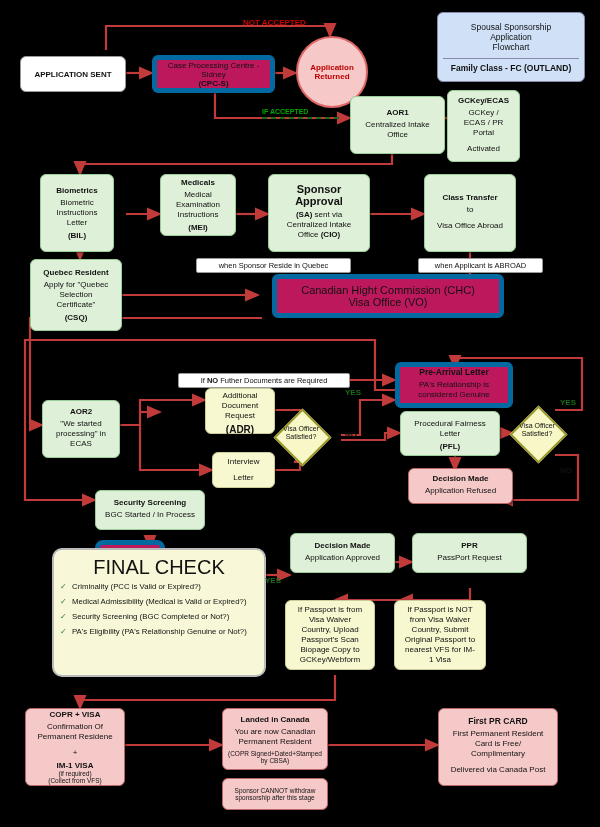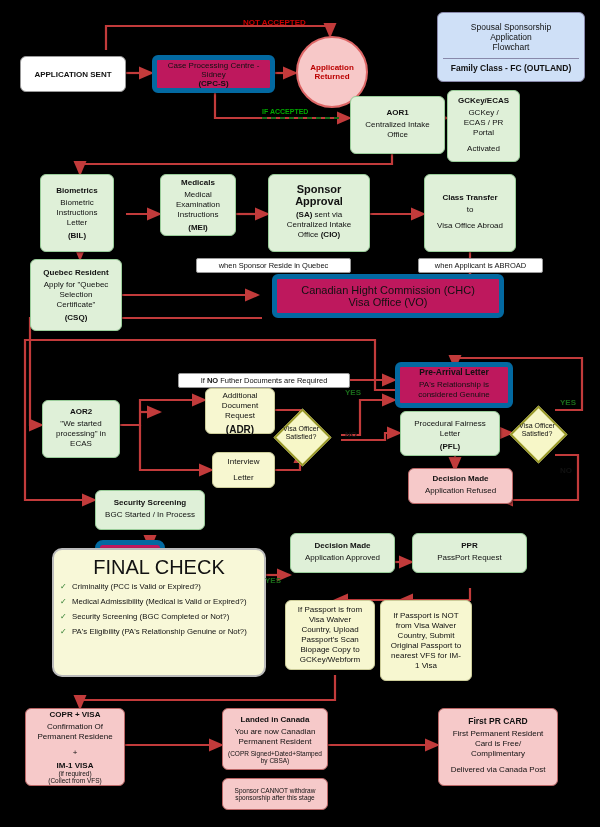--- a/index.html
+++ b/index.html
@@ -265,21 +265,21 @@
 
   <div class="node green shadow" style="left:412px;top:533px;width:115px;height:40px;">
     <div class="title2" style="font-size:8px;">PPR</div>
     <div class="body">PassPort Request</div>
   </div>
 
   <div class="node cream shadow" style="left:285px;top:600px;width:90px;height:70px;">
     <div class="body">If Passport is from Visa Waiver Country, Upload Passport's Scan Biopage Copy to GCKey/Webform</div>
   </div>
 
-  <div class="node cream shadow" style="left:380px;top:600px;width:92px;height:81px;">
+  <div class="node cream shadow" style="left:394px;top:600px;width:92px;height:70px;">
     <div class="body">If Passport is NOT from Visa Waiver Country, Submit Original Passport to nearest VFS for IM-1 Visa</div>
   </div>
 
   <div class="node pinkbox shadow" style="left:25px;top:708px;width:100px;height:78px;">
     <div class="title2" style="font-size:8px;">COPR + VISA</div>
     <div class="body">Confirmation Of Permanent Residene</div>
     <div class="body">+</div>
     <div class="title2" style="font-size:8px;">IM-1 VISA</div>
     <div class="tiny">(if required)</div>
     <div class="tiny">(Collect from VFS)</div>

